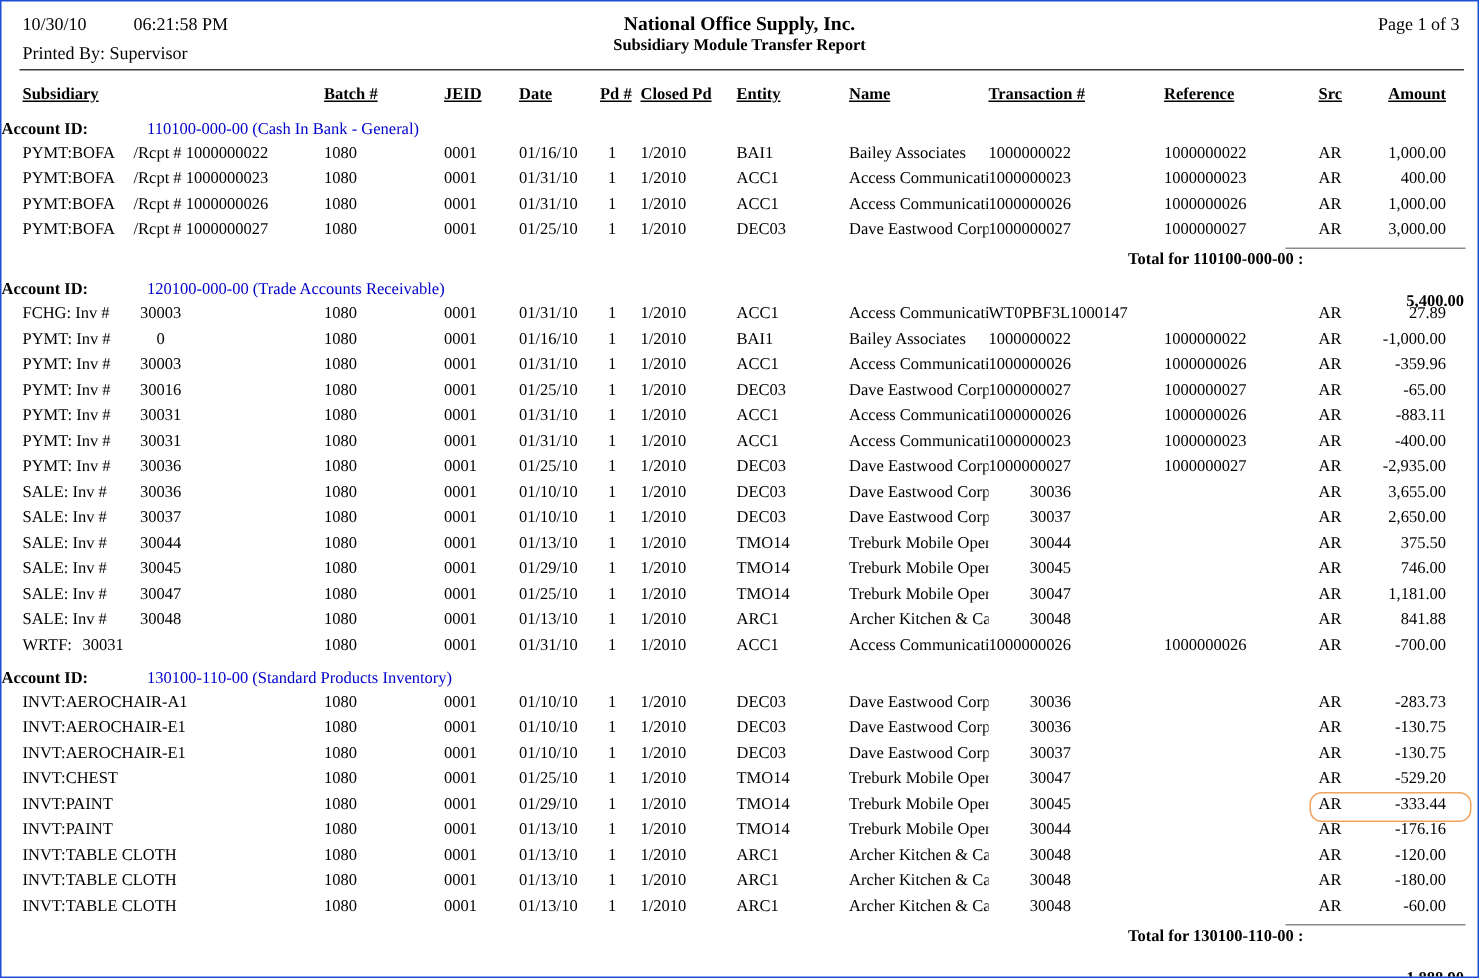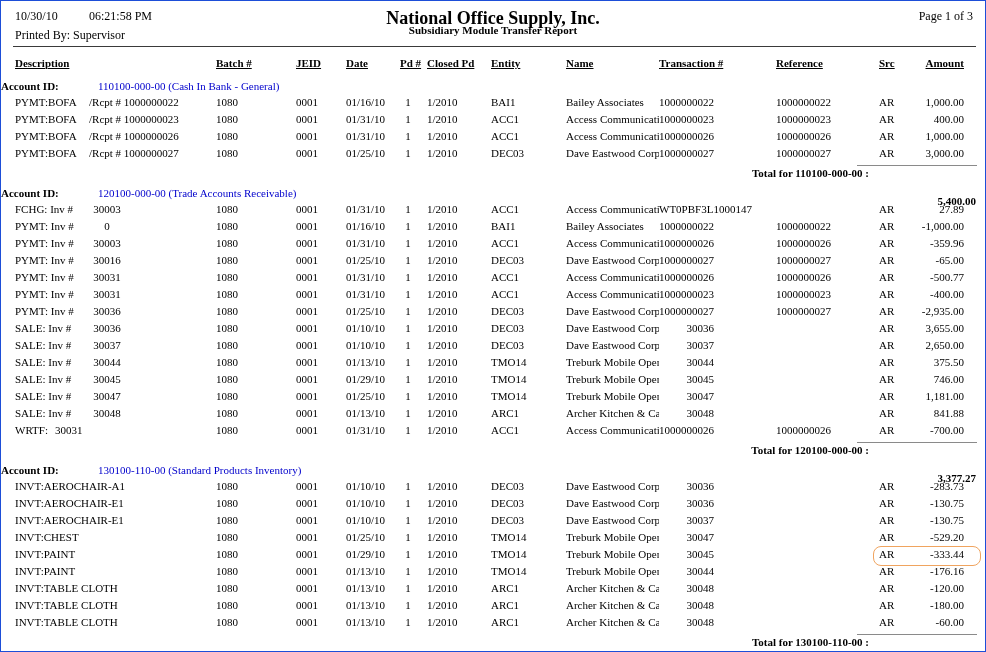--- a/index.html
+++ b/index.html
@@ -6,21 +6,21 @@
   .page{
     position:relative;width:984px;height:650px;margin:0;
     background:#ffffff;border:1px solid #1d4ed8;
     font-family:"Liberation Serif", serif;color:#000;overflow:hidden;
   }
   
   .ph{position:absolute;font-size:12px;white-space:nowrap;}
   .ph-date{left:14px;top:8px;}
   .ph-time{left:88px;top:8px;}
   .ph-printed{left:14px;top:27px;}
-  .ph-company{left:0;right:0;top:7px;text-align:center;font-weight:bold;font-size:18px;}
+  .ph-company{left:0;right:0;top:7px;text-align:center;font-weight:bold;font-size:13px;}
   .ph-title{left:0;right:0;top:23px;text-align:center;font-weight:bold;font-size:11px;font-family:Liberation Serif, serif;}
   .ph-page{right:12px;top:8px;text-align:right;}
   .hdr-rule{position:absolute;top:45px;left:12px;right:9px;border-top:1px solid #3a3a3a;height:0;}
   
   .tbl{position:absolute;top:56px;left:0;right:0;font-size:11px;}
   .colhdr{position:relative;height:18px;}
   .colhdr span{font-weight:bold;text-decoration:underline;}
   .c{position:absolute;top:0;white-space:nowrap;}
   .d1{left:14px;}
   .d2r{left:88px;}
@@ -61,21 +61,21 @@
     <span class="ph ph-time">06:21:58 PM</span>
     <span class="ph ph-company">National Office Supply, Inc.</span>
     <span class="ph ph-page">Page 1 of 3</span>
     <span class="ph ph-printed">Printed By: Supervisor</span>
     <span class="ph ph-title">Subsidiary Module Transfer Report</span>
     <div class="hdr-rule"></div>
   </div>
 
   <div class="tbl">
     <div class="colhdr">
-      <span class="c d1">Description</span>
+      <span class="c d1">Subsidiary</span>
       <span class="c batch">Batch #</span>
       <span class="c jeid">JEID</span>
       <span class="c date">Date</span>
       <span class="c pd">Pd #</span>
       <span class="c cpd">Closed Pd</span>
       <span class="c entity">Entity</span>
       <span class="c name">Name</span>
       <span class="c txn">Transaction #</span>
       <span class="c ref">Reference</span>
       <span class="c src">Src</span>
@@ -224,21 +224,21 @@
             <span class="c batch">1080</span>
             <span class="c jeid">0001</span>
             <span class="c date">01/31/10</span>
             <span class="c pd">1</span>
             <span class="c cpd">1/2010</span>
             <span class="c entity">ACC1</span>
             <span class="c name">Access Communicati</span>
             <span class="c txn">1000000026</span>
             <span class="c ref">1000000026</span>
             <span class="c src">AR</span>
-            <span class="c amt">-500.77</span>
+            <span class="c amt">-883.11</span>
           </div>
           <div class="row">
             <span class="c d1">PYMT: Inv #</span>
             <span class="c d2i">30031</span>
             <span class="c batch">1080</span>
             <span class="c jeid">0001</span>
             <span class="c date">01/31/10</span>
             <span class="c pd">1</span>
             <span class="c cpd">1/2010</span>
             <span class="c entity">ACC1</span>
@@ -360,25 +360,20 @@
             <span class="c jeid">0001</span>
             <span class="c date">01/31/10</span>
             <span class="c pd">1</span>
             <span class="c cpd">1/2010</span>
             <span class="c entity">ACC1</span>
             <span class="c name">Access Communicati</span>
             <span class="c txn">1000000026</span>
             <span class="c ref">1000000026</span>
             <span class="c src">AR</span>
             <span class="c amt">-700.00</span>
-          </div>
-          <div class="total-row">
-            <span class="total-rule"></span>
-            <span class="total-label">Total for 120100-000-00 :</span>
-            <span class="total-amt">3,377.27</span>
           </div>
         </div>
         <div class="section">
           <div class="acct-row">
             <span class="acct-label">Account ID:</span>
             <span class="acct-val" style="color: rgb(0, 0, 204);">130100-110-00 (Standard Products Inventory)</span>
           </div>
           <div class="row">
             <span class="c d1">INVT:AEROCHAIR-A1</span>
             <span class="c batch">1080</span>

